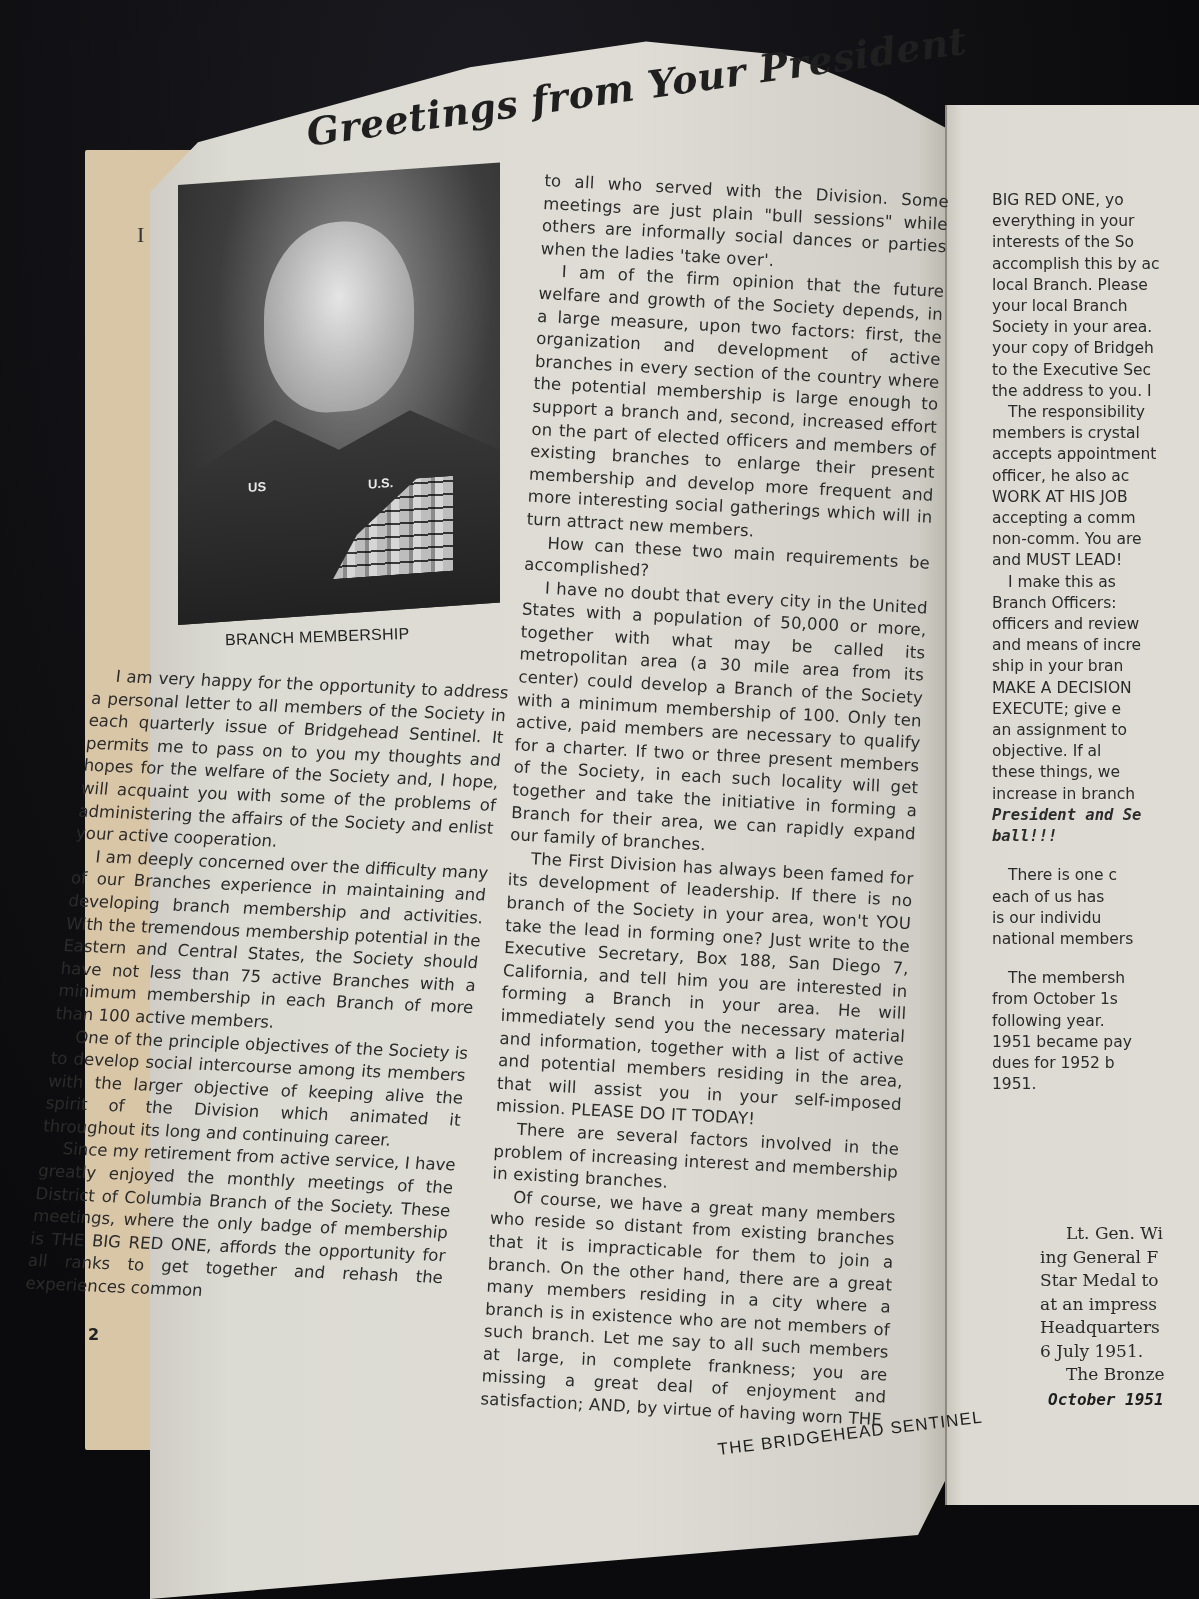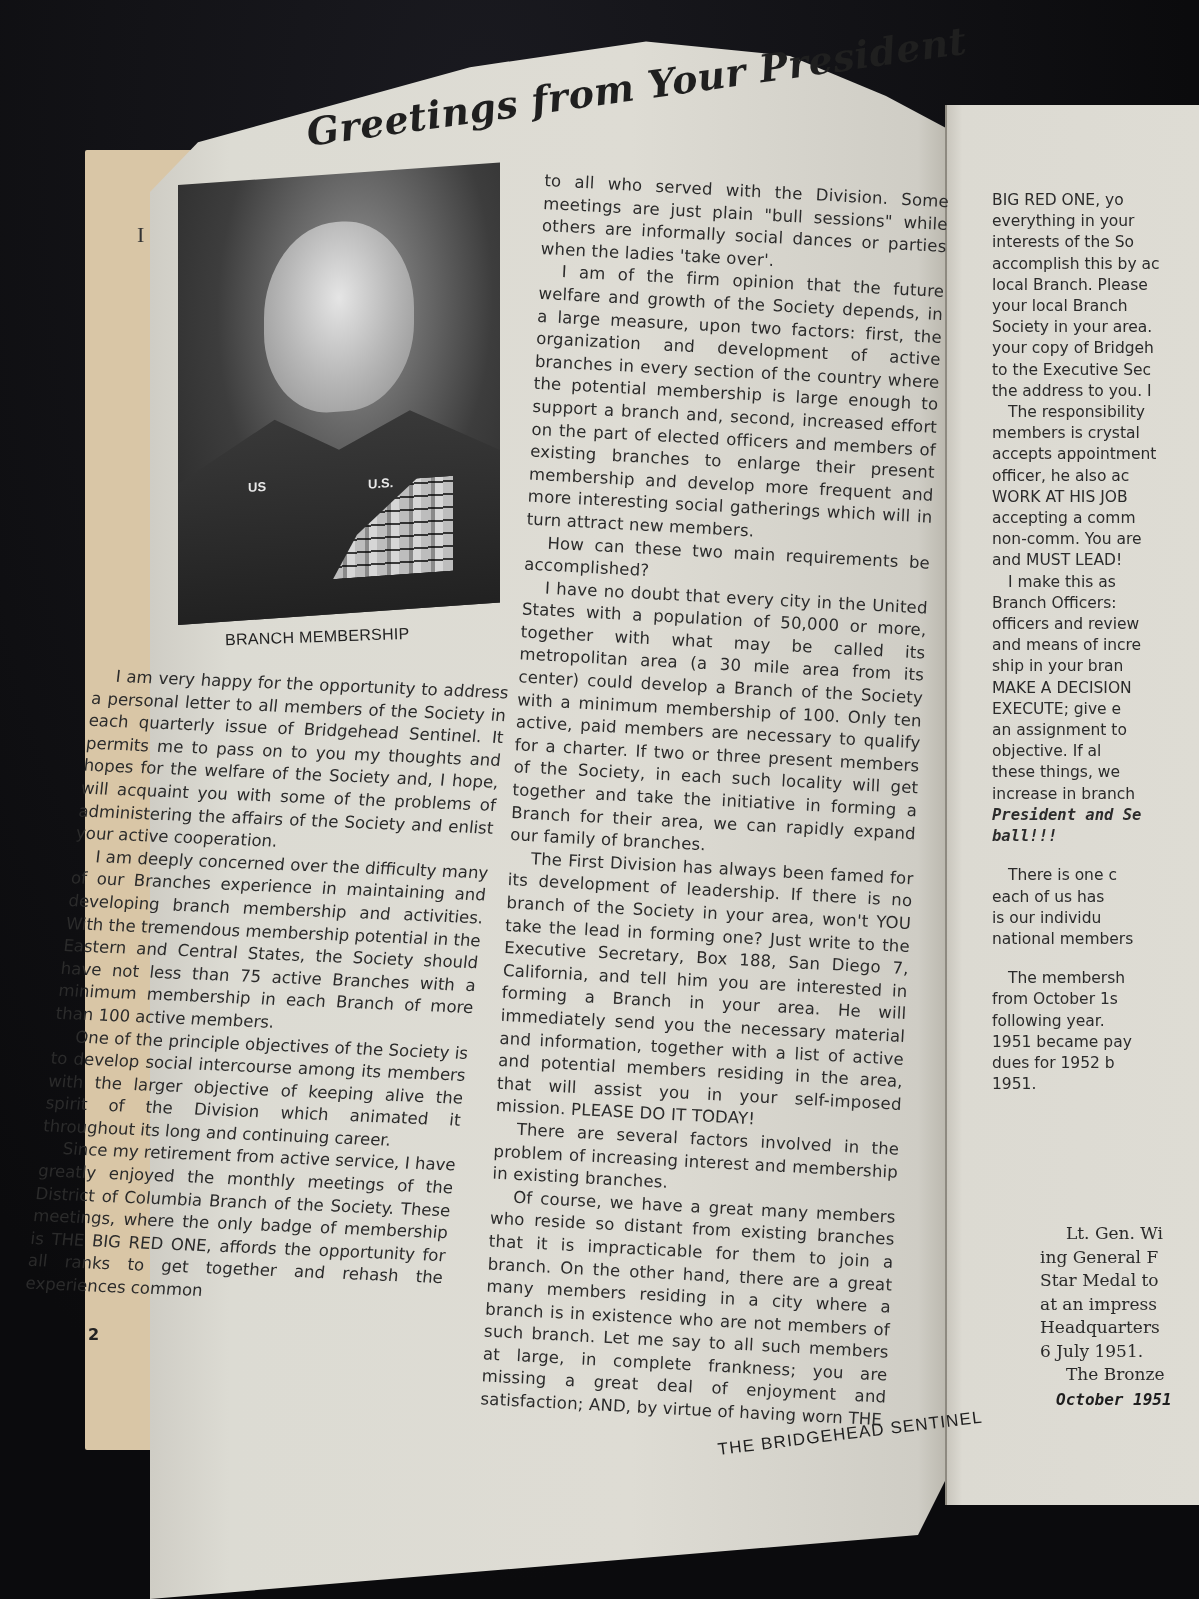--- a/index.html
+++ b/index.html
@@ -57,21 +57,21 @@
   .col.right p.indent { text-indent:16px; }
   .col.right .it { font-style:italic; font-weight:bold; font-family:"DejaVu Sans Mono", monospace; }
   .gap { height:18px; }
   .page-num { position:absolute; left:88px; top:1325px; font-size:16px; color:#222; font-weight:bold; }
   .footer-masthead {
     position:absolute; left:718px; top:1440px; font-family:"Liberation Sans", sans-serif;
     font-size:17px; color:#1e1e1e; transform:rotate(-7deg); transform-origin:left; letter-spacing:1.2px;
   }
   .footer-date {
     position:absolute; left:1048px; top:1390px; font-family:"DejaVu Sans Mono", monospace;
-    font-weight:bold; font-style:italic; font-size:16px; color:#1e1e1e;margin-left:8px;
+    font-weight:bold; font-style:italic; font-size:16px; color:#1e1e1e;
   }
   .right-caption { position:absolute; left:1040px; top:1222px; width:170px; font-size:17px; line-height:23.5px; color:#2a2a2a; white-space:nowrap; overflow:hidden; font-family:"DejaVu Serif", serif; }
   .right-caption p { margin:0; }
   .right-caption p.indent { text-indent:26px; }
 </style>
 </head>
 <body>
 
 <div class="backdrop"></div>
 <div class="back-cover">

